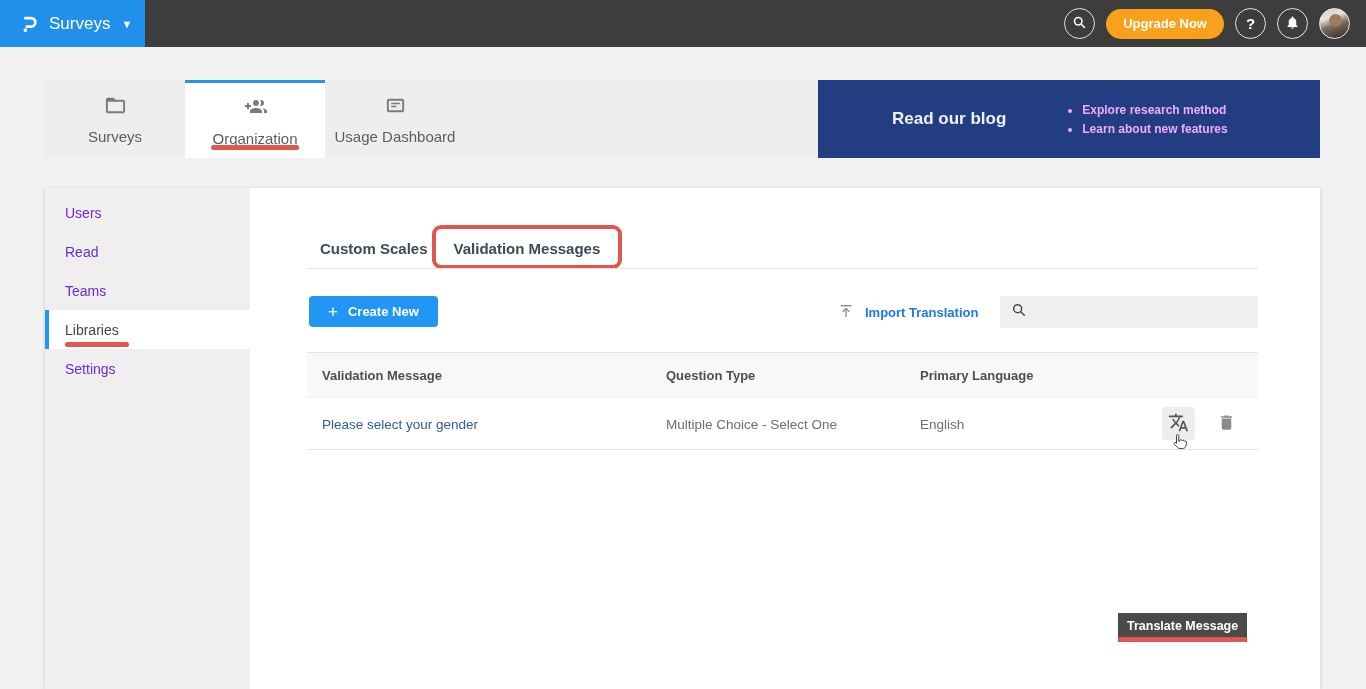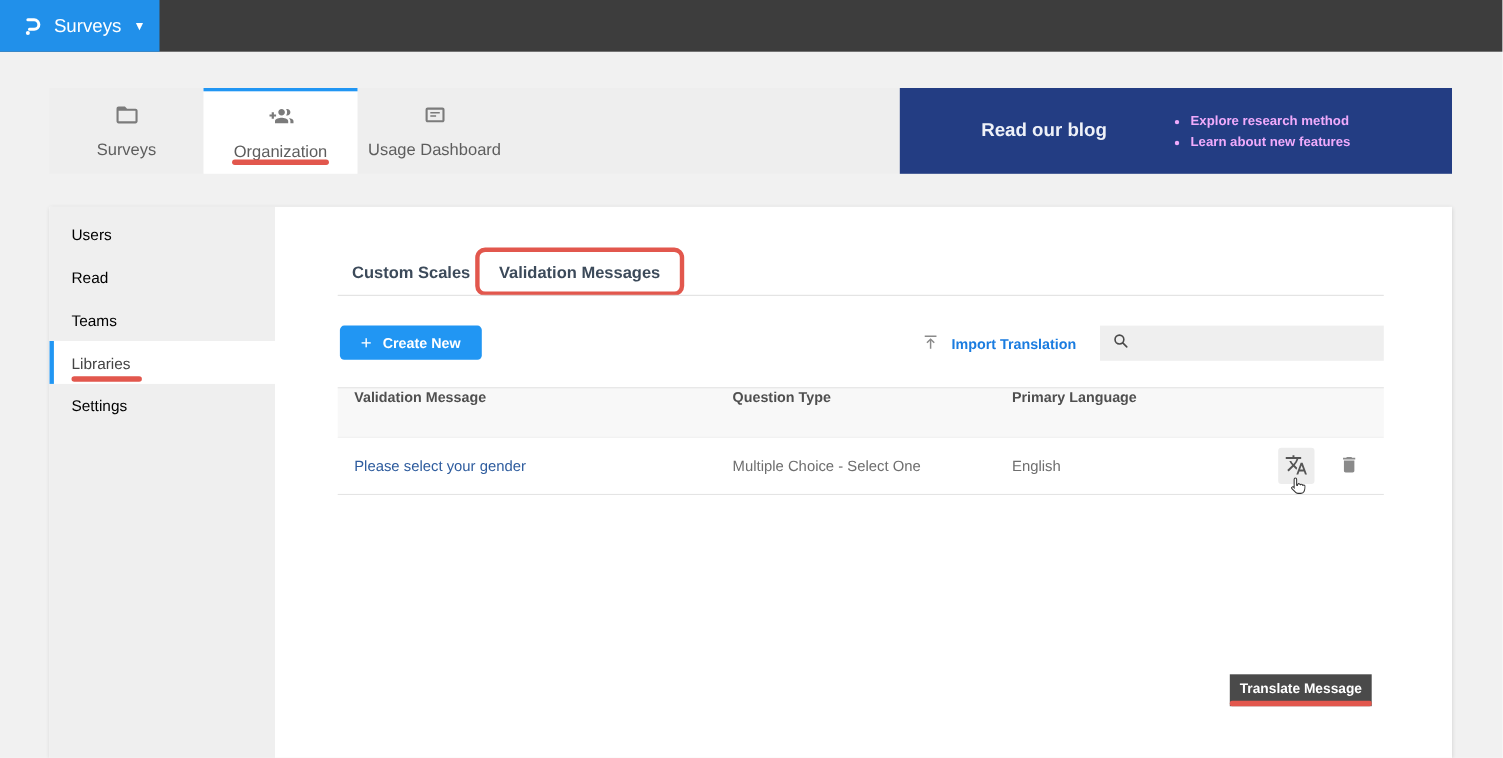--- a/index.html
+++ b/index.html
@@ -30,21 +30,21 @@
   .banner { position:absolute; left:818px; top:80px; width:502px; height:78px; background:#233d83; display:flex; align-items:center; cursor:pointer; }
   .banner-title { color:#eef1f8; font-size:17px; font-weight:600; margin-left:74px; }
   .banner-bullets { margin-left:62px; list-style:disc; color:#f0abfc; font-size:12px; font-weight:600; }
   .banner-bullets li { margin:5px 0 5px 14px; }
 
   
   .card { position:absolute; left:45px; top:188px; width:1275px; height:501px; background:#ffffff; box-shadow:0 1px 4px rgba(0,0,0,.15); display:flex; }
 
   
   .side { width:205px; background:#efefef; padding-top:5px; flex-shrink:0; }
-  .side-item { height:39px; display:flex; align-items:center; padding-left:20px; font-size:14px; color:#000000; cursor:pointer; position:relative; }
+  .side-item { height:39px; display:flex; align-items:center; padding-left:20px; font-size:14px; color:#6d28d9; cursor:pointer; position:relative; }
   .side-item.active { background:#ffffff; border-left:4px solid #2196f3; padding-left:16px; color:#444; }
   .side-item .red-underline { left:16px; bottom:2px; width:64px; }
 
   
   .content { position:relative; flex:1; }
 
   .content-tabs { position:absolute; top:44px; left:57px; display:flex; }
   .ctab { font-size:15px; font-weight:600; color:#3c4a5a; padding:8px 13px 12px; cursor:pointer; position:relative; }
   .ctab.active { border-bottom:3px solid #2196f3; padding-bottom:9px; }
   .anno-box { position:absolute; top:-7px; left:-9px; right:-9px; bottom:-3px; border:4px solid #e2574d; border-radius:9px; pointer-events:none; }
@@ -54,21 +54,21 @@
   .create-btn .plus { font-size:17px; font-weight:normal; }
 
   .import-link { position:absolute; top:115px; left:588px; display:flex; align-items:center; gap:11px; cursor:pointer; }
   .import-link span { color:#1a7ce0; font-size:13px; font-weight:600; }
 
   .search-box { position:absolute; top:108px; left:750px; width:258px; height:32px; background:#efefef; display:flex; align-items:center; padding-left:11px; gap:8px; }
   .search-box input { border:none; background:transparent; outline:none; font-size:13px; color:#444; flex:1; font-family:inherit; }
 
   
   .table { position:absolute; top:164px; left:57px; width:951px; }
-  .thead { display:flex; align-items:flex-start; height:45px; background:#f8f8f8; border-top:1px solid #e4e4e4; padding:0 15px; }
+  .thead { display:flex; align-items:center; height:45px; background:#f8f8f8; border-top:1px solid #e4e4e4; padding:0 15px; }
   .th { font-size:13px; font-weight:bold; color:#4f4f4f; }
   .trow { display:flex; align-items:center; height:53px; border-top:1px solid #efefef; border-bottom:1px solid #e4e4e4; padding:0 15px; position:relative; }
   .col-msg { width:344px; } .col-type { width:254px; } .col-lang { width:200px; }
   .cell-link { font-size:13.5px; color:#2e5c9e; cursor:pointer; }
   .cell-text { font-size:13.5px; color:#6e6e6e; }
   .row-actions { margin-left:auto; display:flex; align-items:center; gap:15px; }
   .icon-btn { width:33px; height:33px; border:none; background:#ededed; border-radius:3px; display:flex; align-items:center; justify-content:center; cursor:pointer; position:relative; }
   .trash-btn { background:transparent; }
 
   .cursor-hand { position:absolute; left:10px; top:26px; z-index:3; }
@@ -82,20 +82,42 @@
 <header class="topbar">
   <div class="brand">
     <span class="brand-logo">
       <svg width="22" height="22" viewBox="0 0 24 24">
           <path d="M8 5.5h6.2a4.7 4.7 0 0 1 0 9.4H9.6" fill="none" stroke="#fff" stroke-width="3" stroke-linecap="round"></path>
           <circle cx="8" cy="18.6" r="2" fill="#fff"></circle>
         </svg>
     </span>
     <span class="brand-label">Surveys</span>
     <span class="brand-caret">▼</span>
+  </div>
+  <div class="topbar-right">
+    <button class="circle-btn">
+      <span>
+        <svg width="15" height="15" viewBox="0 0 24 24">
+            <circle cx="10" cy="10" r="6" fill="none" stroke="#fff" stroke-width="2.4"></circle>
+            <path d="M14.5 14.5 20 20" stroke="#fff" stroke-width="2.4" stroke-linecap="round"></path>
+          </svg>
+      </span>
+    </button>
+    <button class="upgrade-btn">Upgrade Now</button>
+    <button class="circle-btn">
+        <span>?</span>
+      </button>
+    <button class="circle-btn">
+      <span>
+        <svg width="15" height="15" viewBox="0 0 24 24" fill="#fff">
+            <path d="M12 22c1.1 0 2-.9 2-2h-4c0 1.1.9 2 2 2zm6-6v-5c0-3.1-1.6-5.6-4.5-6.3V4c0-.8-.7-1.5-1.5-1.5S10.5 3.2 10.5 4v.7C7.6 5.4 6 7.9 6 11v5l-2 2v1h16v-1l-2-2z"></path>
+          </svg>
+      </span>
+    </button>
+    <div class="avatar"></div>
   </div>
 </header>
 
 <nav class="modstrip">
   <div class="modtab">
     <span>
       <svg width="23" height="23" viewBox="0 0 24 24" fill="#7b7b7b">
           <path d="M20 6h-8l-2-2H4c-1.1 0-2 .9-2 2v12c0 1.1.9 2 2 2h16c1.1 0 2-.9 2-2V8c0-1.1-.9-2-2-2zm0 12H4V8h16v10z"></path>
         </svg>
     </span>

